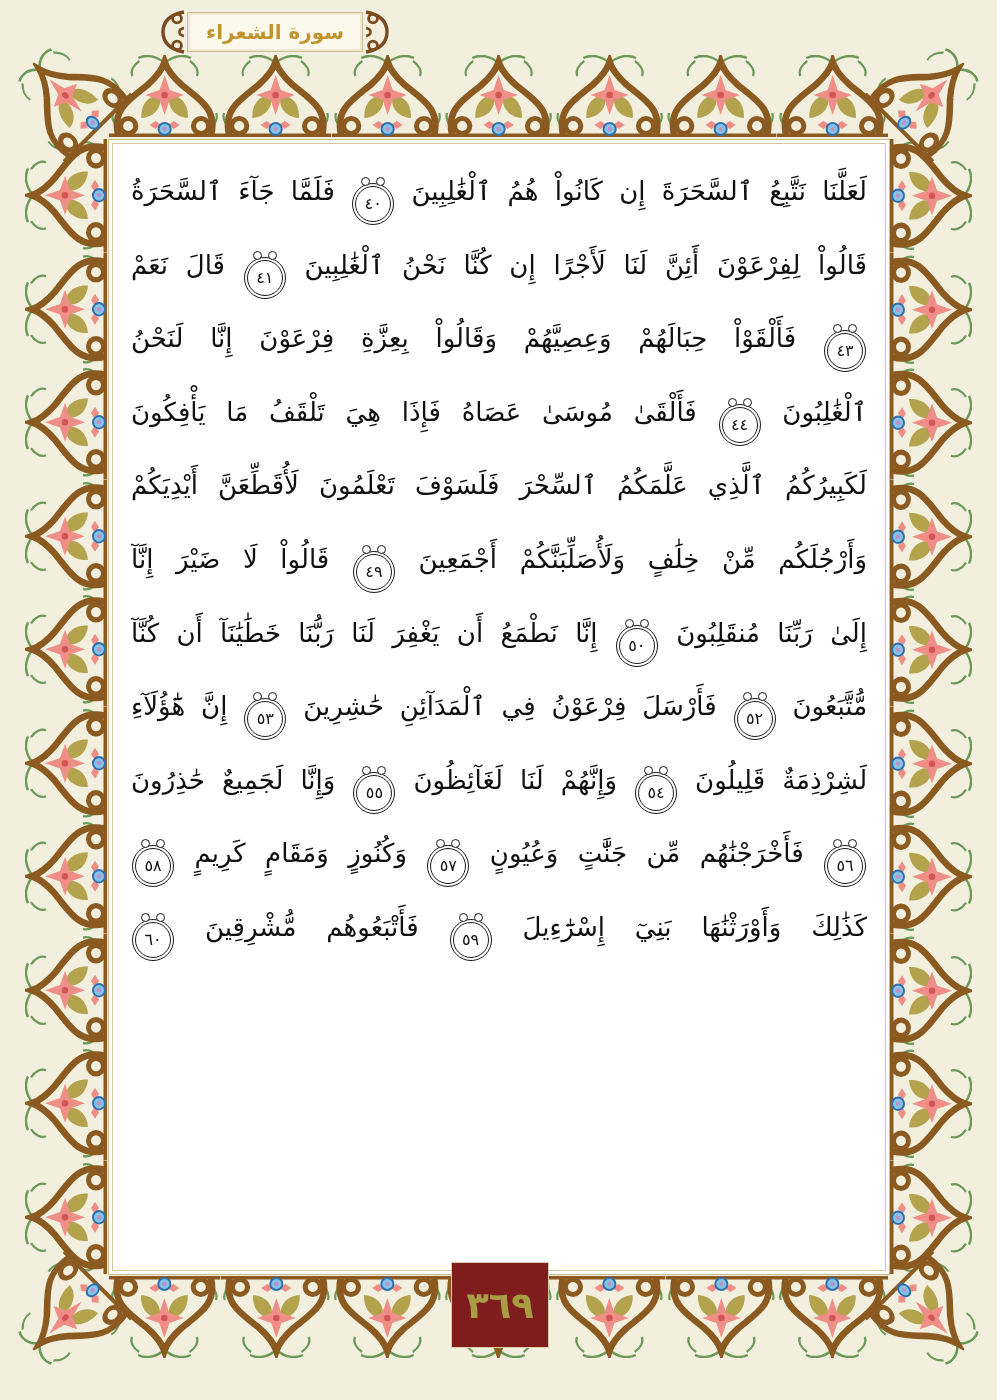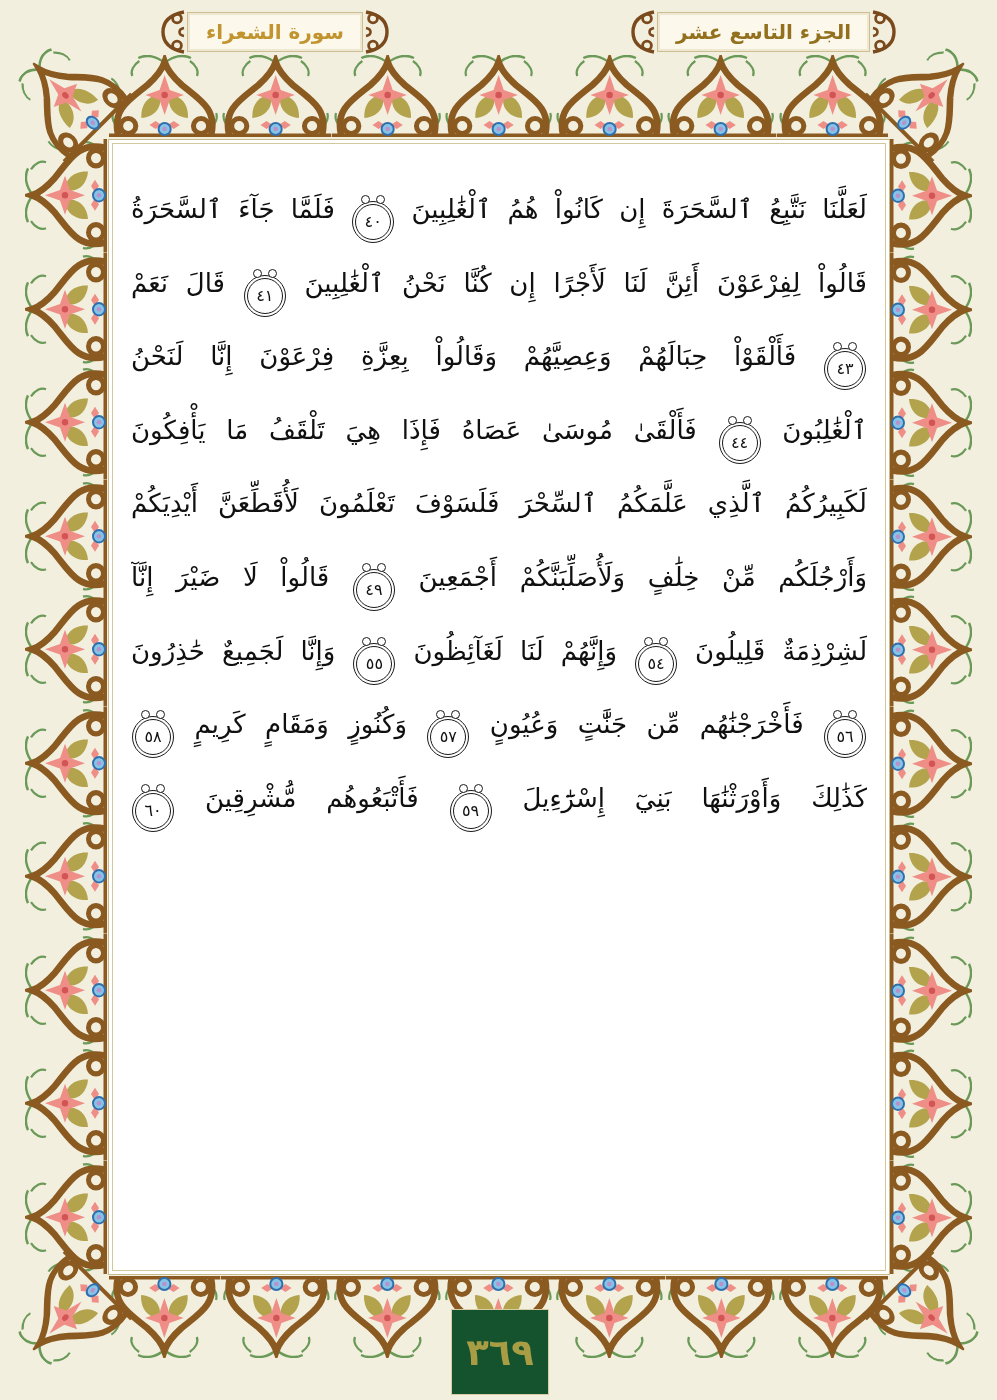--- a/index.html
+++ b/index.html
@@ -34,21 +34,21 @@
   .corner svg{width:100%;height:100%;}
   #c-tl{left:0;top:0}   #c-tl svg{transform:rotate(-45deg) scale(1.14);}
   #c-tr{right:0;top:0}  #c-tr svg{transform:rotate(45deg) scale(1.14);}
   #c-br{right:0;bottom:0} #c-br svg{transform:rotate(135deg) scale(1.14);}
   #c-bl{left:0;bottom:0}  #c-bl svg{transform:rotate(-135deg) scale(1.14);}
   
   .text-area{
     position:absolute;left:108px;top:139px;width:782px;height:1136px;
     background:#ffffff;border:1px solid #c9ba8b;
     box-shadow:inset 0 0 0 3px #ffffff, inset 0 0 0 4px #d4c79c;
-    z-index:4;box-sizing:border-box;padding:33px 22px;
+    z-index:4;box-sizing:border-box;padding:15px 22px;
   }
   .qline{
     height:73.6px;line-height:73.6px;direction:rtl;
     text-align:justify;text-align-last:justify;
     font-size:26px;color:#101010;overflow:hidden;white-space:nowrap;
   }
   .vnum{
     position:relative;display:inline-flex;align-items:center;justify-content:center;
     width:34px;height:34px;border:1.6px solid #1a1a1a;border-radius:50%;
     outline:1.3px solid #1a1a1a;outline-offset:2.6px;background:#fff;
@@ -56,23 +56,23 @@
   }
   .vnum::before,.vnum::after{
     content:"";position:absolute;top:-10px;width:7px;height:7px;
     border:1.5px solid #1a1a1a;border-radius:50%;background:#fff;
   }
   .vnum::before{left:5px;} .vnum::after{right:5px;}
   .hizb{font-size:31px;color:#1c1c1c;vertical-align:-3px;margin:0 3px;}
   
   .page-num{
     position:absolute;left:451px;top:1262px;width:96px;height:84px;
-    background:#14532d;border:1px solid #d9cda3;z-index:6;
+    background:#7f1d1d;border:1px solid #d9cda3;z-index:6;
     display:flex;align-items:center;justify-content:center;
-    font-size:37px;font-weight:bold;color:#a89d44;margin-top:47px;
+    font-size:37px;font-weight:bold;color:#a89d44;
   }
 </style>
 </head>
 <body>
 
 <svg width="0" height="0" style="position:absolute" aria-hidden="true">
   <defs>
     <g id="heart-motif">
       <path d="M55,8 C47,1 37,-1 29,3 M55,8 C63,1 73,-1 81,3" stroke="#6b9a58" stroke-width="2.4" fill="none"></path>
       <path d="M30,6 C24,10 21,16 23,21 M80,6 C86,10 89,16 87,21" stroke="#6b9a58" stroke-width="2.2" fill="none"></path>
@@ -106,31 +106,20 @@
         <use href="#brace-shape"></use>
       </svg>
     <div class="c-box">
       <span class="surah-text">سورة الشعراء</span>
     </div>
     <svg class="brace flip" viewBox="0 0 27 46">
         <use href="#brace-shape"></use>
       </svg>
   </div>
 
-  <div class="cartouche" id="juz-cartouche">
-    <svg class="brace" viewBox="0 0 27 46">
-        <use href="#brace-shape"></use>
-      </svg>
-    <div class="c-box">
-      <span class="juz-text">الجزء التاسع عشر</span>
-    </div>
-    <svg class="brace flip" viewBox="0 0 27 46">
-        <use href="#brace-shape"></use>
-      </svg>
-  </div>
 
   <div class="frame">
     <div class="strip" id="strip-top">
         <svg viewBox="0 0 110 84" preserveAspectRatio="none">
           <use href="#heart-motif"></use>
         </svg>
         <svg viewBox="0 0 110 84" preserveAspectRatio="none">
           <use href="#heart-motif"></use>
         </svg>
         <svg viewBox="0 0 110 84" preserveAspectRatio="none">
@@ -251,20 +240,22 @@
   </div>
 
   <div class="text-area">
     <div>
         <div class="qline"><span class="qtext">لَعَلَّنَا نَتَّبِعُ ٱلسَّحَرَةَ إِن كَانُواْ هُمُ ٱلْغَٰلِبِينَ</span> <span class="vnum">٤٠</span> <span class="qtext">فَلَمَّا جَآءَ ٱلسَّحَرَةُ</span> </div>
         <div class="qline"><span class="qtext">قَالُواْ لِفِرْعَوْنَ أَئِنَّ لَنَا لَأَجْرًا إِن كُنَّا نَحْنُ ٱلْغَٰلِبِينَ</span> <span class="vnum">٤١</span> <span class="qtext">قَالَ نَعَمْ</span> </div>
         <div class="qline"><span class="vnum">٤٣</span> <span class="qtext">فَأَلْقَوْاْ حِبَالَهُمْ وَعِصِيَّهُمْ وَقَالُواْ بِعِزَّةِ فِرْعَوْنَ إِنَّا لَنَحْنُ</span> </div>
         <div class="qline"><span class="qtext">ٱلْغَٰلِبُونَ</span> <span class="vnum">٤٤</span> <span class="qtext">فَأَلْقَىٰ مُوسَىٰ عَصَاهُ فَإِذَا هِيَ تَلْقَفُ مَا يَأْفِكُونَ</span> </div>
         <div class="qline"><span class="qtext">لَكَبِيرُكُمُ ٱلَّذِي عَلَّمَكُمُ ٱلسِّحْرَ فَلَسَوْفَ تَعْلَمُونَ لَأُقَطِّعَنَّ أَيْدِيَكُمْ</span> </div>
         <div class="qline"><span class="qtext">وَأَرْجُلَكُم مِّنْ خِلَٰفٍ وَلَأُصَلِّبَنَّكُمْ أَجْمَعِينَ</span> <span class="vnum">٤٩</span> <span class="qtext">قَالُواْ لَا ضَيْرَ إِنَّآ</span> </div>
+        <div class="qline"><span class="qtext">إِلَىٰ رَبِّنَا مُنقَلِبُونَ</span> <span class="vnum">٥٠</span> <span class="qtext">إِنَّا نَطْمَعُ أَن يَغْفِرَ لَنَا رَبُّنَا خَطَٰيَٰنَآ أَن كُنَّآ</span> </div>
+        <div class="qline"><span class="qtext">مُّتَّبَعُونَ</span> <span class="vnum">٥٢</span> <span class="qtext">فَأَرْسَلَ فِرْعَوْنُ فِي ٱلْمَدَآئِنِ حَٰشِرِينَ</span> <span class="vnum">٥٣</span> <span class="qtext">إِنَّ هَٰٓؤُلَآءِ</span> </div>
         <div class="qline"><span class="qtext">لَشِرْذِمَةٌ قَلِيلُونَ</span> <span class="vnum">٥٤</span> <span class="qtext">وَإِنَّهُمْ لَنَا لَغَآئِظُونَ</span> <span class="vnum">٥٥</span> <span class="qtext">وَإِنَّا لَجَمِيعٌ حَٰذِرُونَ</span> </div>
         <div class="qline"><span class="vnum">٥٦</span> <span class="qtext">فَأَخْرَجْنَٰهُم مِّن جَنَّٰتٍ وَعُيُونٍ</span> <span class="vnum">٥٧</span> <span class="qtext">وَكُنُوزٍ وَمَقَامٍ كَرِيمٍ</span> <span class="vnum">٥٨</span> </div>
         <div class="qline"><span class="qtext">كَذَٰلِكَ وَأَوْرَثْنَٰهَا بَنِيٓ إِسْرَٰٓءِيلَ</span> <span class="vnum">٥٩</span> <span class="qtext">فَأَتْبَعُوهُم مُّشْرِقِينَ</span> <span class="vnum">٦٠</span> </div>
       </div>
   </div>
 
   <div class="page-num">
     <span>٣٦٩</span>
   </div>
 

